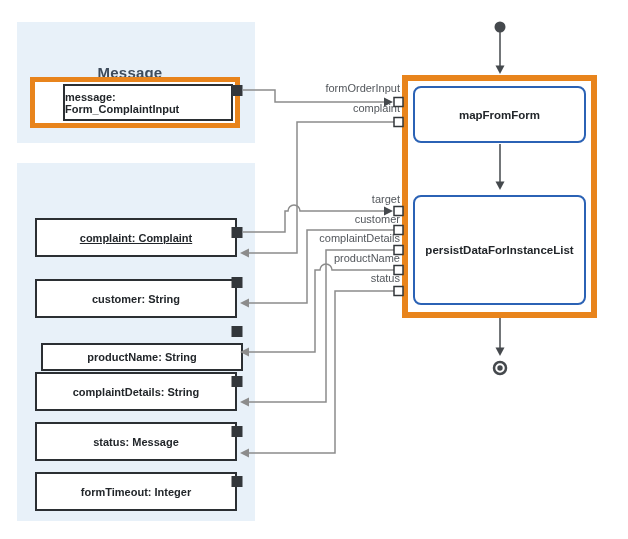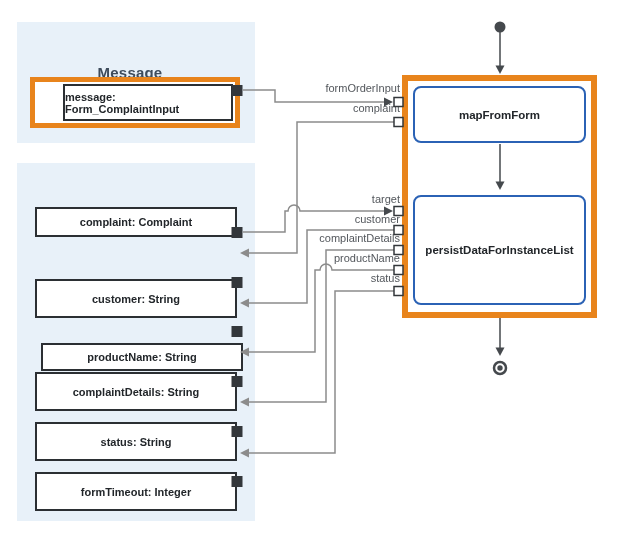--- a/index.html
+++ b/index.html
@@ -67,34 +67,34 @@
   <div class="sel-frame" style="left:30px;top:77px;width:210px;height:51px;padding-left:28px;">
     <div class="sel-inner">message: Form_ComplaintInput</div>
   </div>
 
   <div class="panel" style="left:17px;top:163px;width:238px;height:358px;">
     <div class="panel-title" style="top:178px;">
       <span>Persisted</span><span class="caret">▾</span>
     </div>
   </div>
 
-  <div class="var-box" style="left:35px;top:207px;width:202px;height:30px;">
+  <div class="var-box" style="left:35px;top:218px;width:202px;height:39px;text-decoration:underline;">
     <span>complaint: Complaint</span>
   </div>
   <div class="var-box" style="left:35px;top:279px;width:202px;height:39px;">
     <span>customer: String</span>
   </div>
   <div class="var-box" style="left:41px;top:322px;width:202px;height:28px;margin-top:21px;">
     <span>productName: String</span>
   </div>
   <div class="var-box" style="left:35px;top:372px;width:202px;height:39px;">
     <span>complaintDetails: String</span>
   </div>
   <div class="var-box" style="left:35px;top:422px;width:202px;height:39px;">
-    <span>status: String</span>
+    <span>status: Message</span>
   </div>
   <div class="var-box" style="left:35px;top:472px;width:202px;height:39px;">
     <span>formTimeout: Integer</span>
   </div>
 
   <div class="activity-container">
     <div class="activity-node" style="left:5px;top:5px;width:173px;height:57px;">
       <span>mapFromForm</span>
     </div>
     <div class="activity-node" style="left:5px;top:114px;width:173px;height:110px;">

